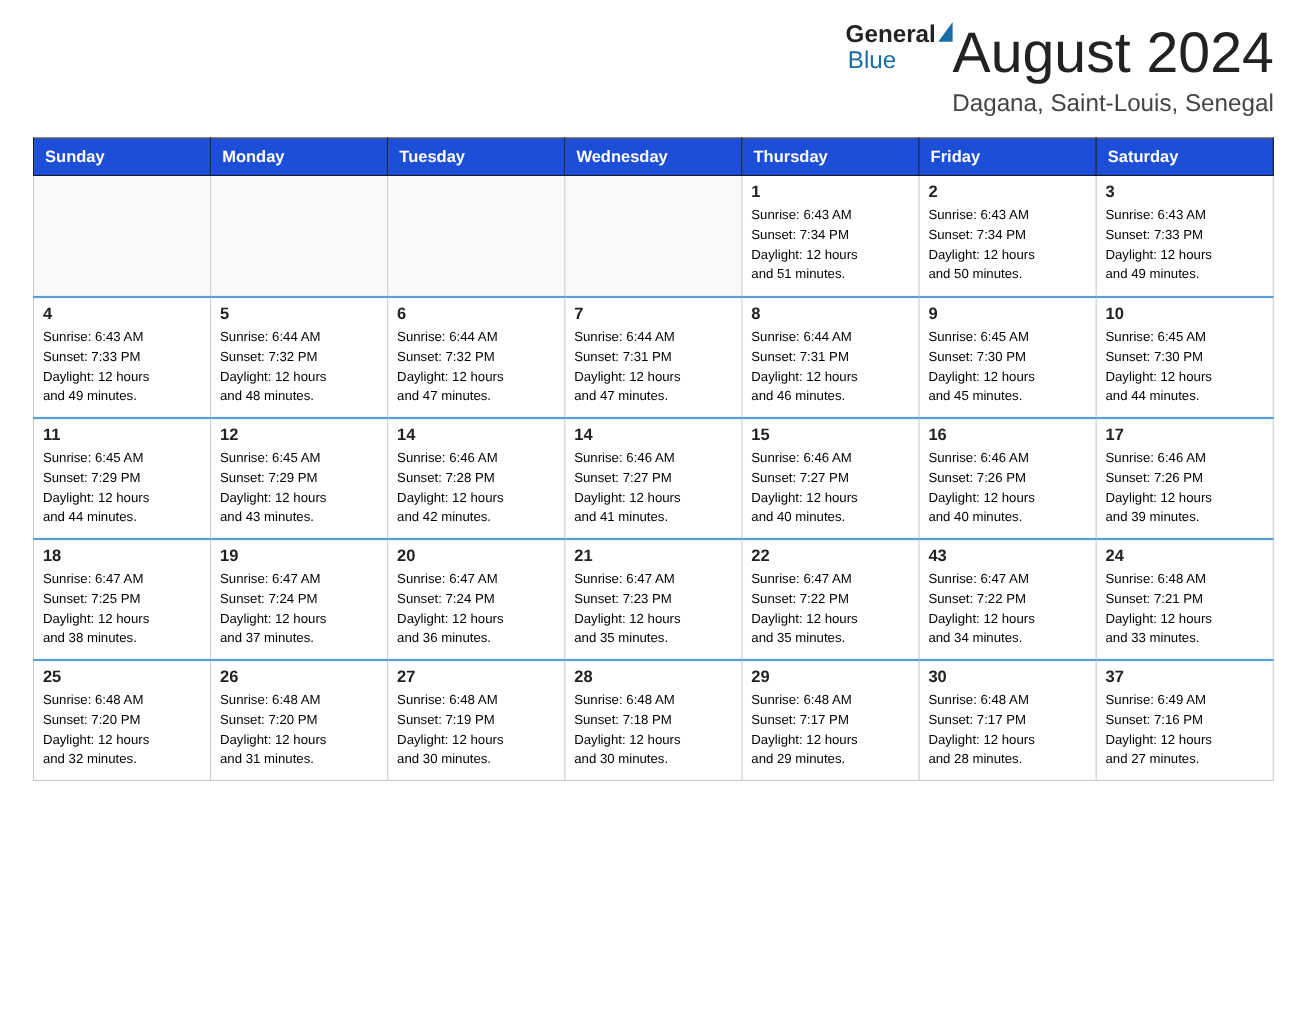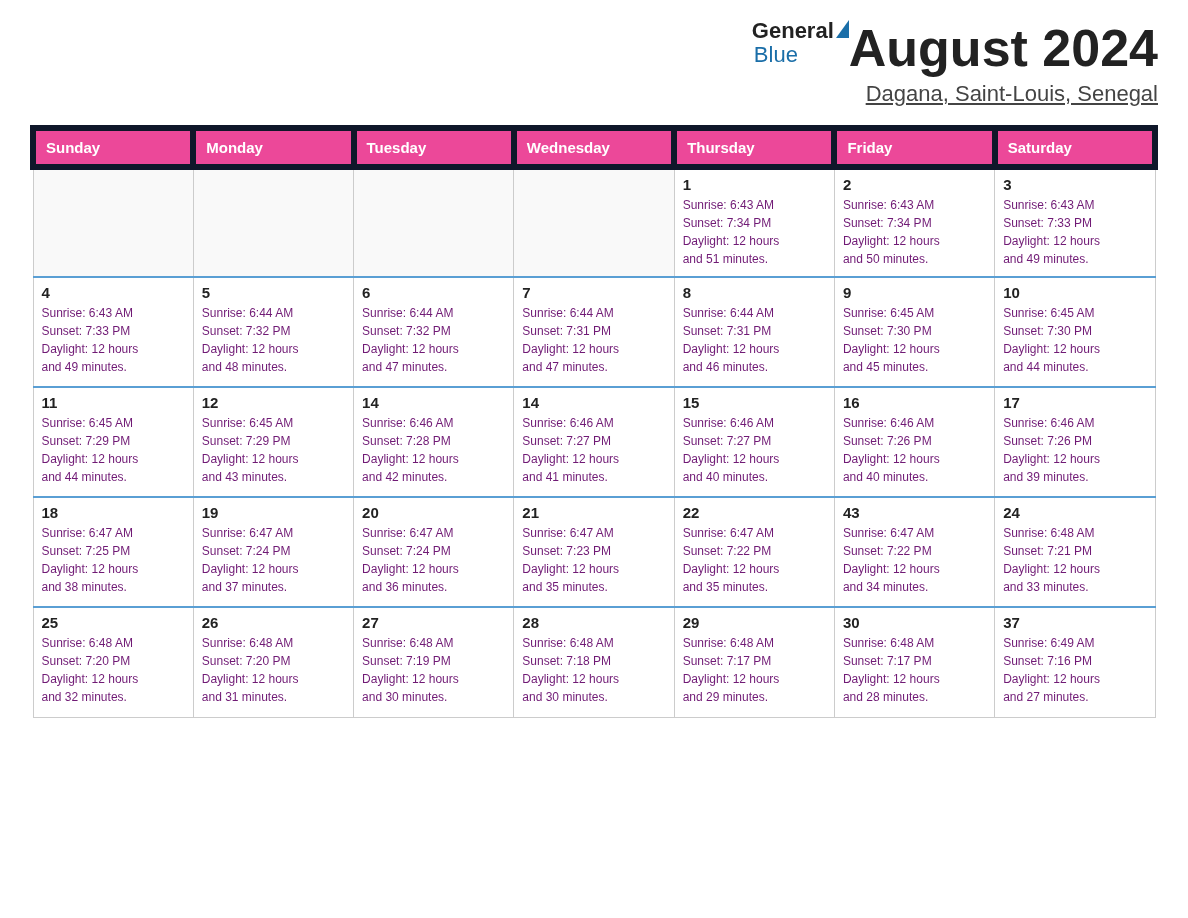--- a/index.html
+++ b/index.html
@@ -44,63 +44,62 @@
       color: #1a6ea8;
       font-size: 22px;
       font-weight: normal;
       margin-left: 2px;
     }
     .title-block {
       text-align: right;
     }
     .title-block .month-year {
       font-size: 52px;
-      font-weight: bold;
+      font-weight: normal;
       color: #222;
       line-height: 1.1;
     }
     .title-block .location {
       font-size: 22px;
       color: #444;
       margin-top: 4px;
-      text-decoration: underline;
     }
     table {
       width: 100%;
       border-collapse: collapse;
       table-layout: fixed;
     }
     thead tr th {
-      background: #ec4899;
+      background: #1d4ed8;
       color: #fff;
       font-size: 15px;
       font-weight: bold;
       padding: 8px 10px;
       text-align: left;
-      border: 6px solid #0f172a;
+      border: 1px solid #0f172a;
     }
     tbody tr td {
       vertical-align: top;
       border: 1px solid #ccc;
       padding: 6px 8px;
       font-size: 12.5px;
       color: #222;
       min-height: 90px;
       height: 110px;
     }
     tbody tr td .day-num {
       font-size: 15px;
       font-weight: bold;
       color: #222;
       display: block;
       margin-bottom: 3px;
     }
     tbody tr td .day-info {
       font-size: 12px;
-      color: #701a75;
+      color: #000000;
       line-height: 1.5;
     }
     tbody tr td.empty {
       background: #f9f9f9;
     }
     tbody tr:not(:last-child) td {
       border-bottom: 2px solid #5a9fd4;
     }
   </style>
 </head>

